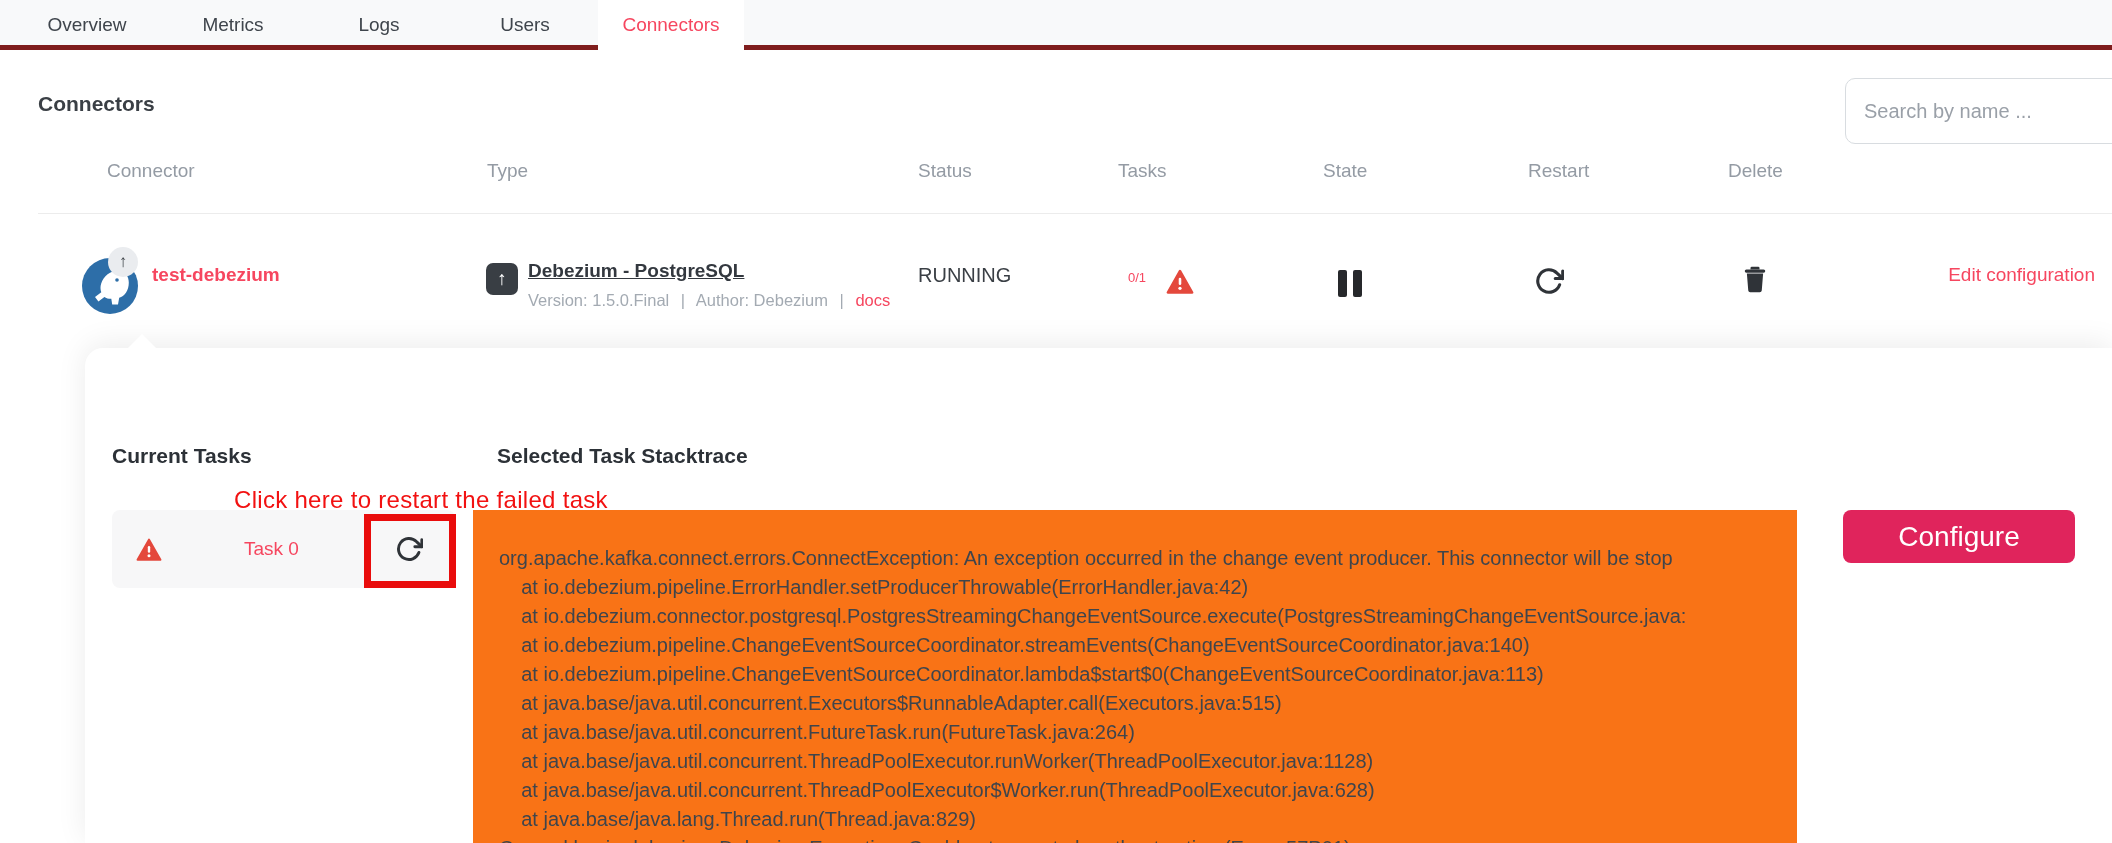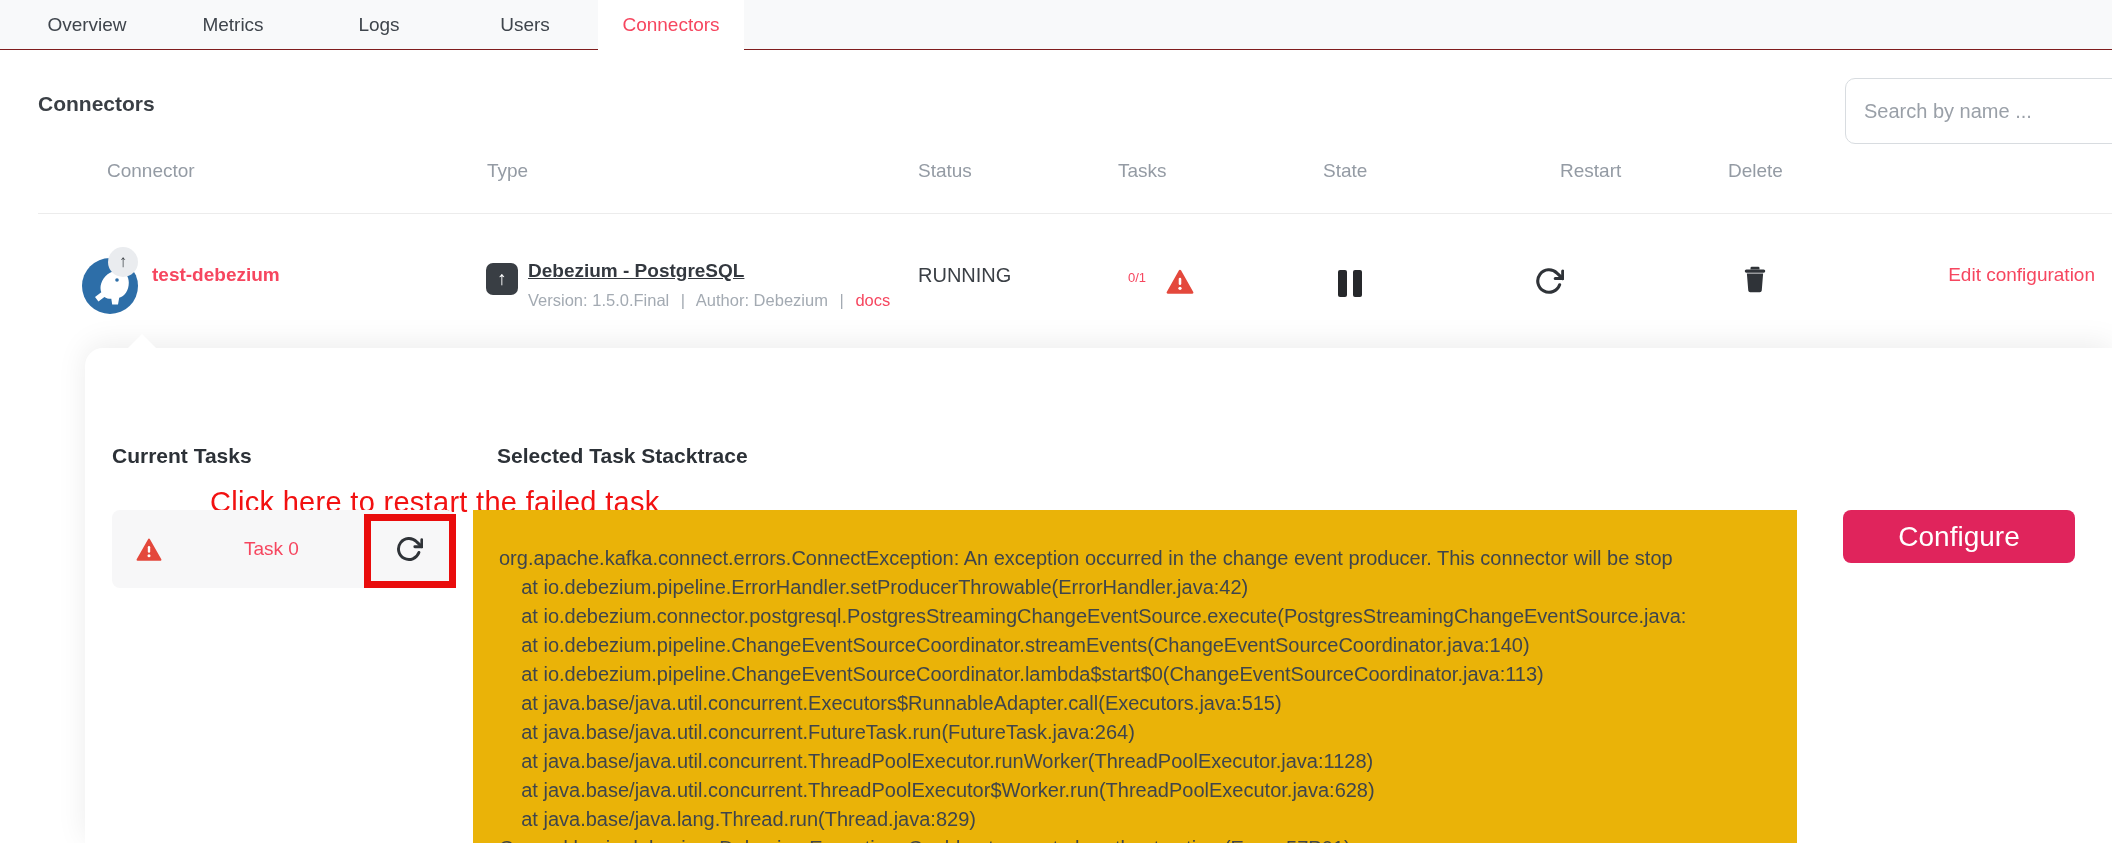--- a/index.html
+++ b/index.html
@@ -2,36 +2,36 @@
 <html><head>
 <meta charset="utf-8">
 <style>
   * { margin:0; padding:0; box-sizing:border-box; }
   html,body { background:#fff; }
   body { font-family:"Liberation Sans", sans-serif; }
   .screen { position:relative; width:2112px; height:843px; background:#fff; overflow:hidden; }
 
   
   .tabbar { position:absolute; left:0; top:0; width:100%; height:50px; background:#f8f9fa;
-            border-bottom:1px solid #7f1d1d; display:flex; padding-left:14px; }
+            border-bottom:5px solid #7f1d1d; display:flex; padding-left:14px; }
   .tab { width:146px; height:50px; display:flex; align-items:center; justify-content:center;
          font-size:19px; color:#3f454c; cursor:pointer; }
   .tab.active { background:#fff; color:#f6465f; }
 
   
   .page-title { position:absolute; left:38px; top:92px; font-size:21px; font-weight:700; color:#3a3f45; }
   .search-input { position:absolute; left:1845px; top:78px; width:320px; height:66px;
                   border:1px solid #d8dce0; border-radius:10px; padding:0 18px; font-size:20px;
                   color:#3a3f45; outline:none; font-family:"Liberation Sans", sans-serif; }
   .search-input::placeholder { color:#9aa0a8; }
 
   
   .th { position:absolute; top:160px; font-size:19px; color:#949ba4; }
   .th-connector { left:75px;margin-left:32px; }  .th-type { left:487px; }  .th-status { left:918px; }
-  .th-tasks { left:1118px; }    .th-state { left:1323px; } .th-restart { left:1528px;margin-left:32px; }
+  .th-tasks { left:1118px; }    .th-state { left:1323px; } .th-restart { left:1528px; }
   .th-delete { left:1728px; }
   .divider { position:absolute; left:38px; right:0; top:213px; height:1px; background:#ececec; }
 
   
   .avatar { position:absolute; left:82px; top:258px; width:56px; height:56px; }
   .badge { position:absolute; left:108px; top:247px; width:30px; height:30px; border-radius:50%;
            background:#eaecef; display:flex; align-items:center; justify-content:center;
            font-size:17px; font-weight:700; color:#3a3f45; }
   .conn-name { position:absolute; left:152px; top:264px; font-size:19px; font-weight:700; color:#f6465f; cursor:pointer; }
   .type-icon { position:absolute; left:486px; top:263px; width:32px; height:32px; border-radius:7px;
@@ -51,30 +51,30 @@
   .edit-link { position:absolute; right:17px; top:264px; font-size:19px; color:#f6465f; cursor:pointer; }
 
   
   .card { position:absolute; left:85px; top:348px; width:2027px; height:495px; background:#fff;
           border-radius:18px 0 0 0; box-shadow:0 -4px 30px rgba(0,0,0,0.08); }
   .card-notch { position:absolute; left:42px; top:-14px; width:0; height:0;
                 border-left:15px solid transparent; border-right:15px solid transparent;
                 border-bottom:15px solid #fff; }
   .tasks-title { position:absolute; left:27px; top:96px; font-size:21px; font-weight:700; color:#2c3137; }
   .stack-title { position:absolute; left:412px; top:96px; font-size:21px; font-weight:700; color:#2c3137; }
-  .annotation { position:absolute; left:125px; top:138px; font-size:29px; color:#f21111; letter-spacing:0.3px; }
+  .annotation { position:absolute; left:149px; top:138px; font-size:24px; color:#f21111; letter-spacing:0.3px; }
   .task-box { position:absolute; left:27px; top:162px; width:343px; height:78px; background:#f7f7f8;
               border-radius:8px; cursor:pointer;text-decoration:underline; }
   .task-warn { position:absolute; left:24px; top:27px; width:26px; height:26px; }
   .task-label { position:absolute; left:132px; top:28px; font-size:19px; color:#f6465f; }
   .task-restart { position:absolute; left:283px; top:25px; width:28px; height:28px; cursor:pointer; }
   .highlight-box { position:absolute; left:279px; top:166px; width:92px; height:74px;
                    border:7px solid #e90c0c; pointer-events:none; }
   .stack-panel { position:absolute; left:388px; top:162px; width:1324px; height:333px;
-                 background:#eab308; overflow:hidden; padding:34px 0 0 26px; }
+                 background:#f97316; overflow:hidden; padding:34px 0 0 26px; }
   .st-line { height:29px; line-height:29px; white-space:pre; font-size:20px; color:#3f454c; }
   .configure-btn { position:absolute; left:1758px; top:162px; width:232px; height:53px; background:#e0245c;
                    border:none; border-radius:8px; color:#fff; font-size:28px; cursor:pointer;
                    font-family:"Liberation Sans", sans-serif; }
 </style>
 </head>
 <body>
 
 <div class="screen">
 

